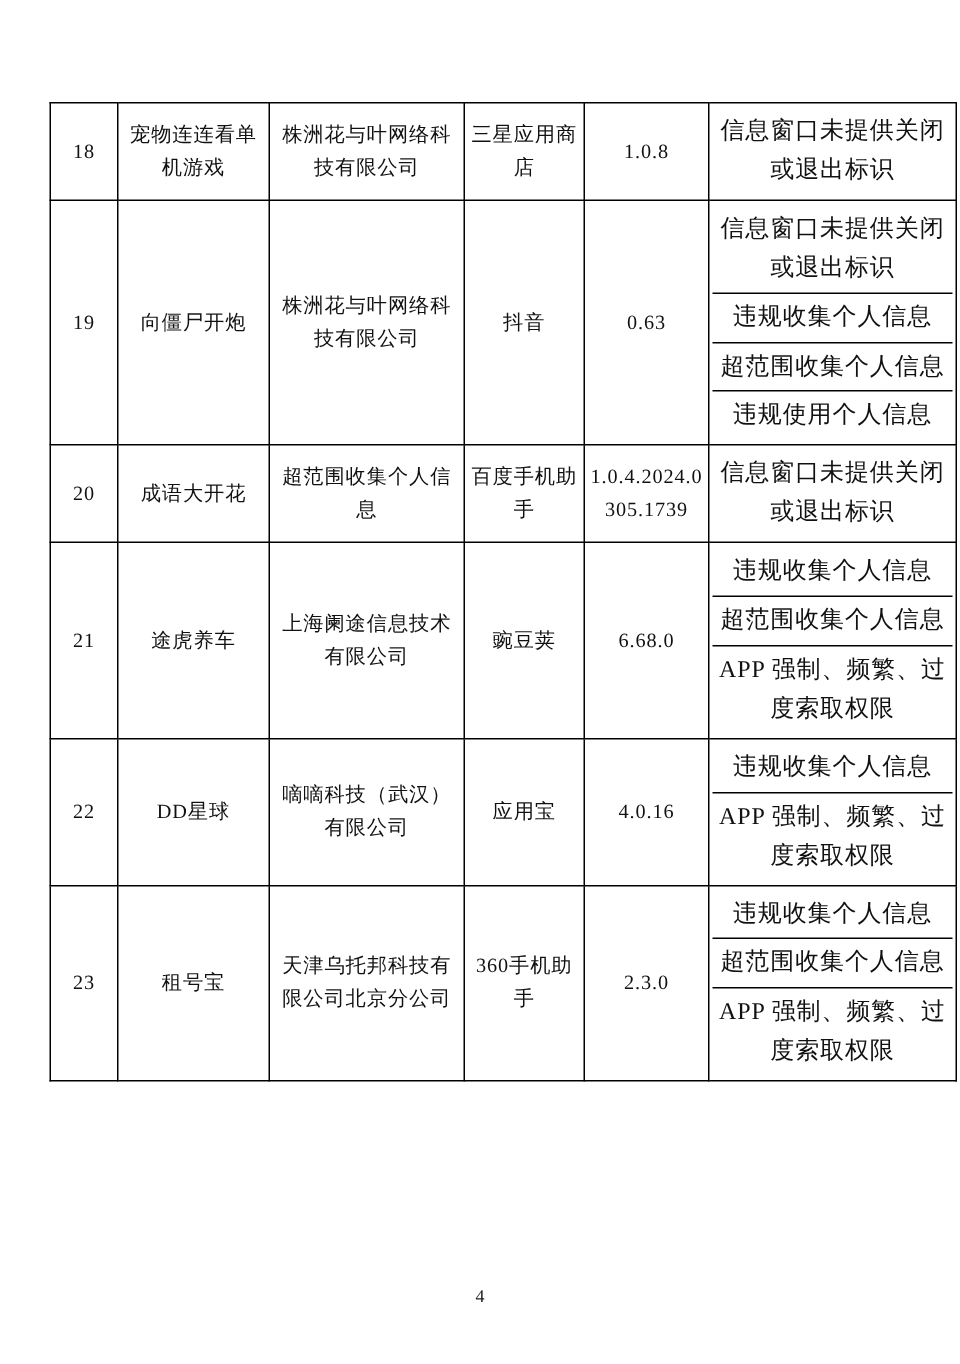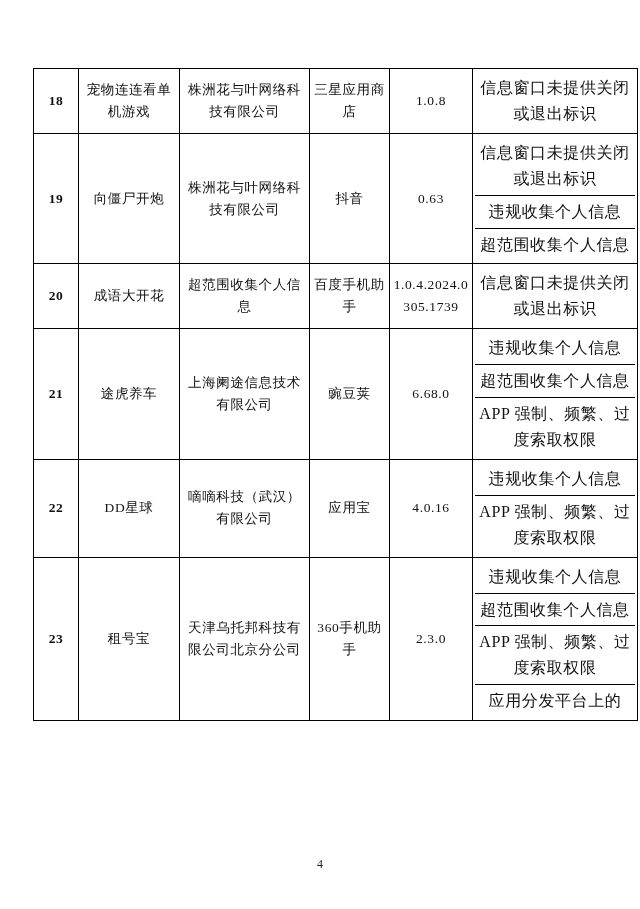--- a/index.html
+++ b/index.html
@@ -33,21 +33,21 @@
   table.doc-table td {
     border: 1px solid #000000;
     text-align: center;
     vertical-align: middle;
     font-size: 13.5px;
     line-height: 1.62;
     padding: 3px 2px;
     letter-spacing: 0.6px;
     word-break: break-all;
   }
-  td.c-index   { width: 40px; letter-spacing: 2px; font-weight: bold; }
+  td.c-index   { width: 40px; letter-spacing: 2px; }
   td.c-app     { width: 96px; }
   td.c-company { width: 125px; }
   td.c-store   { width: 75px; margin-left: 20px; }
   td.c-version { width: 78px; letter-spacing: 1.2px; }
   td.c-issues  { width: 160px; padding: 0; }
 
   table.issues {
     width: 100%;
     border-collapse: collapse;
     table-layout: fixed;
@@ -111,20 +111,23 @@
             <tbody>
               <tr>
                   <td>信息窗口未提供关闭或退出标识</td>
                 </tr>
               <tr>
                   <td>违规收集个人信息</td>
                 </tr>
               <tr>
                   <td>超范围收集个人信息</td>
                 </tr>
+              <tr>
+                  <td>违规使用个人信息</td>
+                </tr>
             </tbody>
           </table>
         </td>
       </tr>
 
       <tr>
         <td class="c-index">20</td>
         <td class="c-app">成语大开花</td>
         <td class="c-company">超范围收集个人信息</td>
         <td class="c-store">百度手机助手</td>
@@ -194,23 +197,20 @@
             <tbody>
               <tr>
                   <td>违规收集个人信息</td>
                 </tr>
               <tr>
                   <td>超范围收集个人信息</td>
                 </tr>
               <tr>
                   <td>APP 强制、频繁、过度索取权限</td>
                 </tr>
-              <tr>
-                  <td>应用分发平台上的</td>
-                </tr>
             </tbody>
           </table>
         </td>
       </tr>
 
     </tbody>
   </table>
 
   <div class="page-number">4</div>
 

